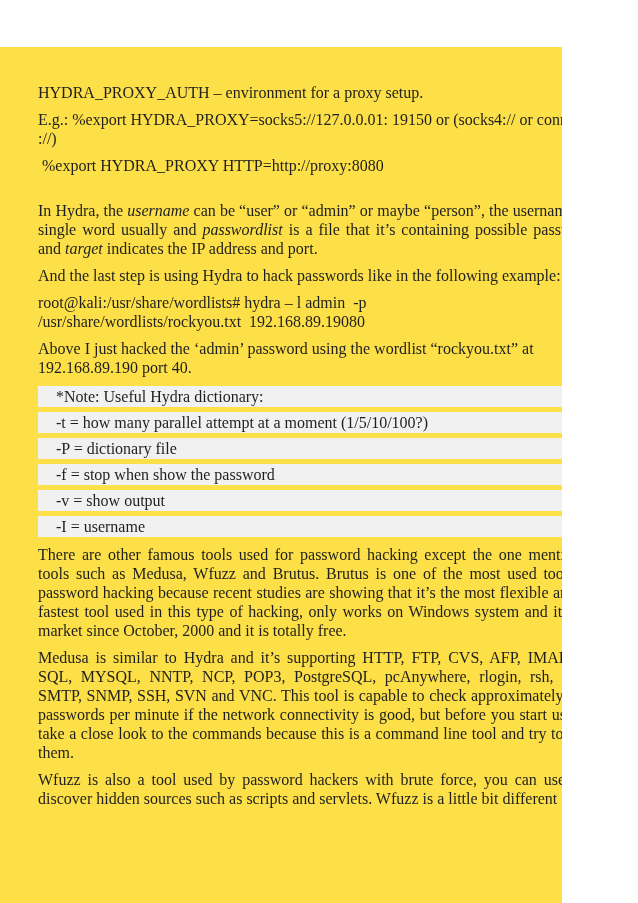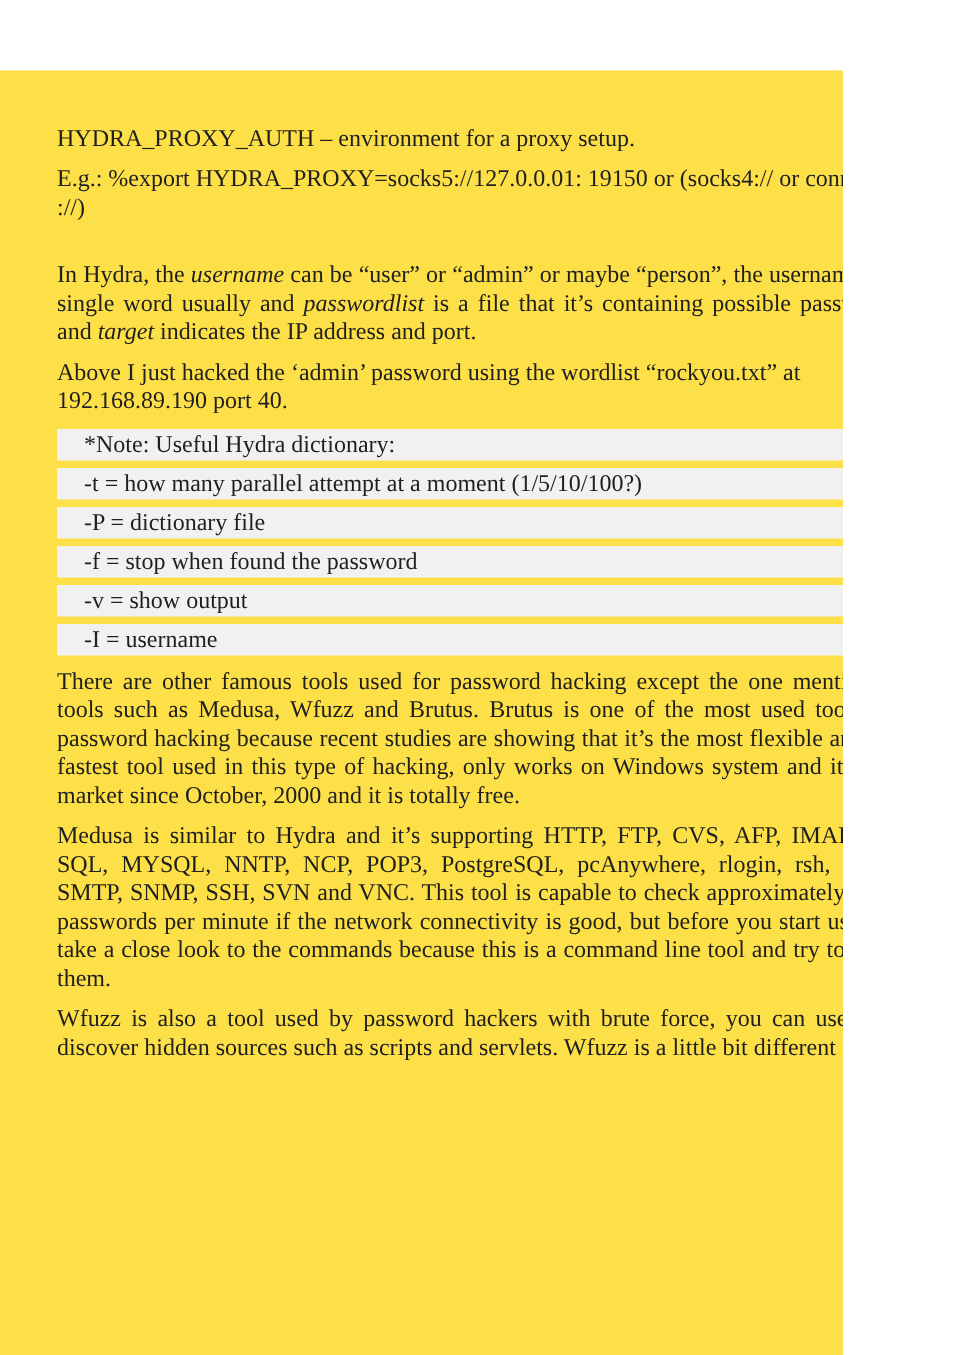--- a/index.html
+++ b/index.html
@@ -53,34 +53,38 @@
 </head>
 <body>
 
 <div class="page">
   <div class="content">
 
     <p class="para edge">HYDRA_PROXY_AUTH – environment for a proxy setup.</p>
 
     <p class="para edge">E.g.: %export HYDRA_PROXY=socks5://127.0.0.01: 19150 or (socks4:// or connect ://)</p>
 
+    <p class="para code edge"> %export HYDRA_PROXY HTTP=http://proxy:8080</p>
 
 
     <p class="para justify gap-before"><span>In Hydra, the </span><span class="italic">username</span><span> can be “user” or “admin” or maybe “person”, the username is a single word usually and </span><span class="italic">passwordlist</span><span> is a file that it’s containing possible passwords and </span><span class="italic">target</span><span> indicates the IP address and port.</span></p>
 
+    <p class="para">And the last step is using Hydra to hack passwords like in the following example:</p>
 
+    <p class="para code edge">root@kali:/usr/share/wordlists# hydra – l admin  -p
+/usr/share/wordlists/rockyou.txt  192.168.89.19080</p>
 
     <p class="para">Above I just hacked the ‘admin’ password using the wordlist “rockyou.txt” at 192.168.89.190  port 40.</p>
 
 
     <p class="para band note">*Note: Useful Hydra dictionary:</p>
 
     <p class="para band">-t = how many parallel attempt at a moment (1/5/10/100?)</p>
     <p class="para band">-P = dictionary file</p>
-    <p class="para band">-f = stop when found the password</p>
+    <p class="para band">-f = stop when show the password</p>
     <p class="para band">-v = show output</p>
     <p class="para band">-I = username</p>
 
     <p class="para justify">There are other famous tools used for password hacking except the one mentioned, tools such as Medusa, Wfuzz and Brutus. Brutus is one of the most used tools for password hacking because recent studies are showing that it’s the most flexible and the fastest tool used in this type of hacking, only works on Windows system and it is on market since October, 2000 and it is totally free.</p>
 
     <p class="para justify">Medusa is similar to Hydra and it’s supporting HTTP, FTP, CVS, AFP, IMAP, MS SQL, MYSQL, NNTP, NCP, POP3, PostgreSQL, pcAnywhere, rlogin, rsh, SMB, SMTP, SNMP, SSH, SVN and VNC. This tool is capable to check approximately 2000 passwords per minute if the network connectivity is good, but before you start using it take a close look to the commands because this is a command line tool and try to learn them.</p>
 
     <p class="para justify">Wfuzz is also a tool used by password hackers with brute force, you can use it to discover hidden sources such as scripts and servlets. Wfuzz is a little bit different</p>
 
   </div>

